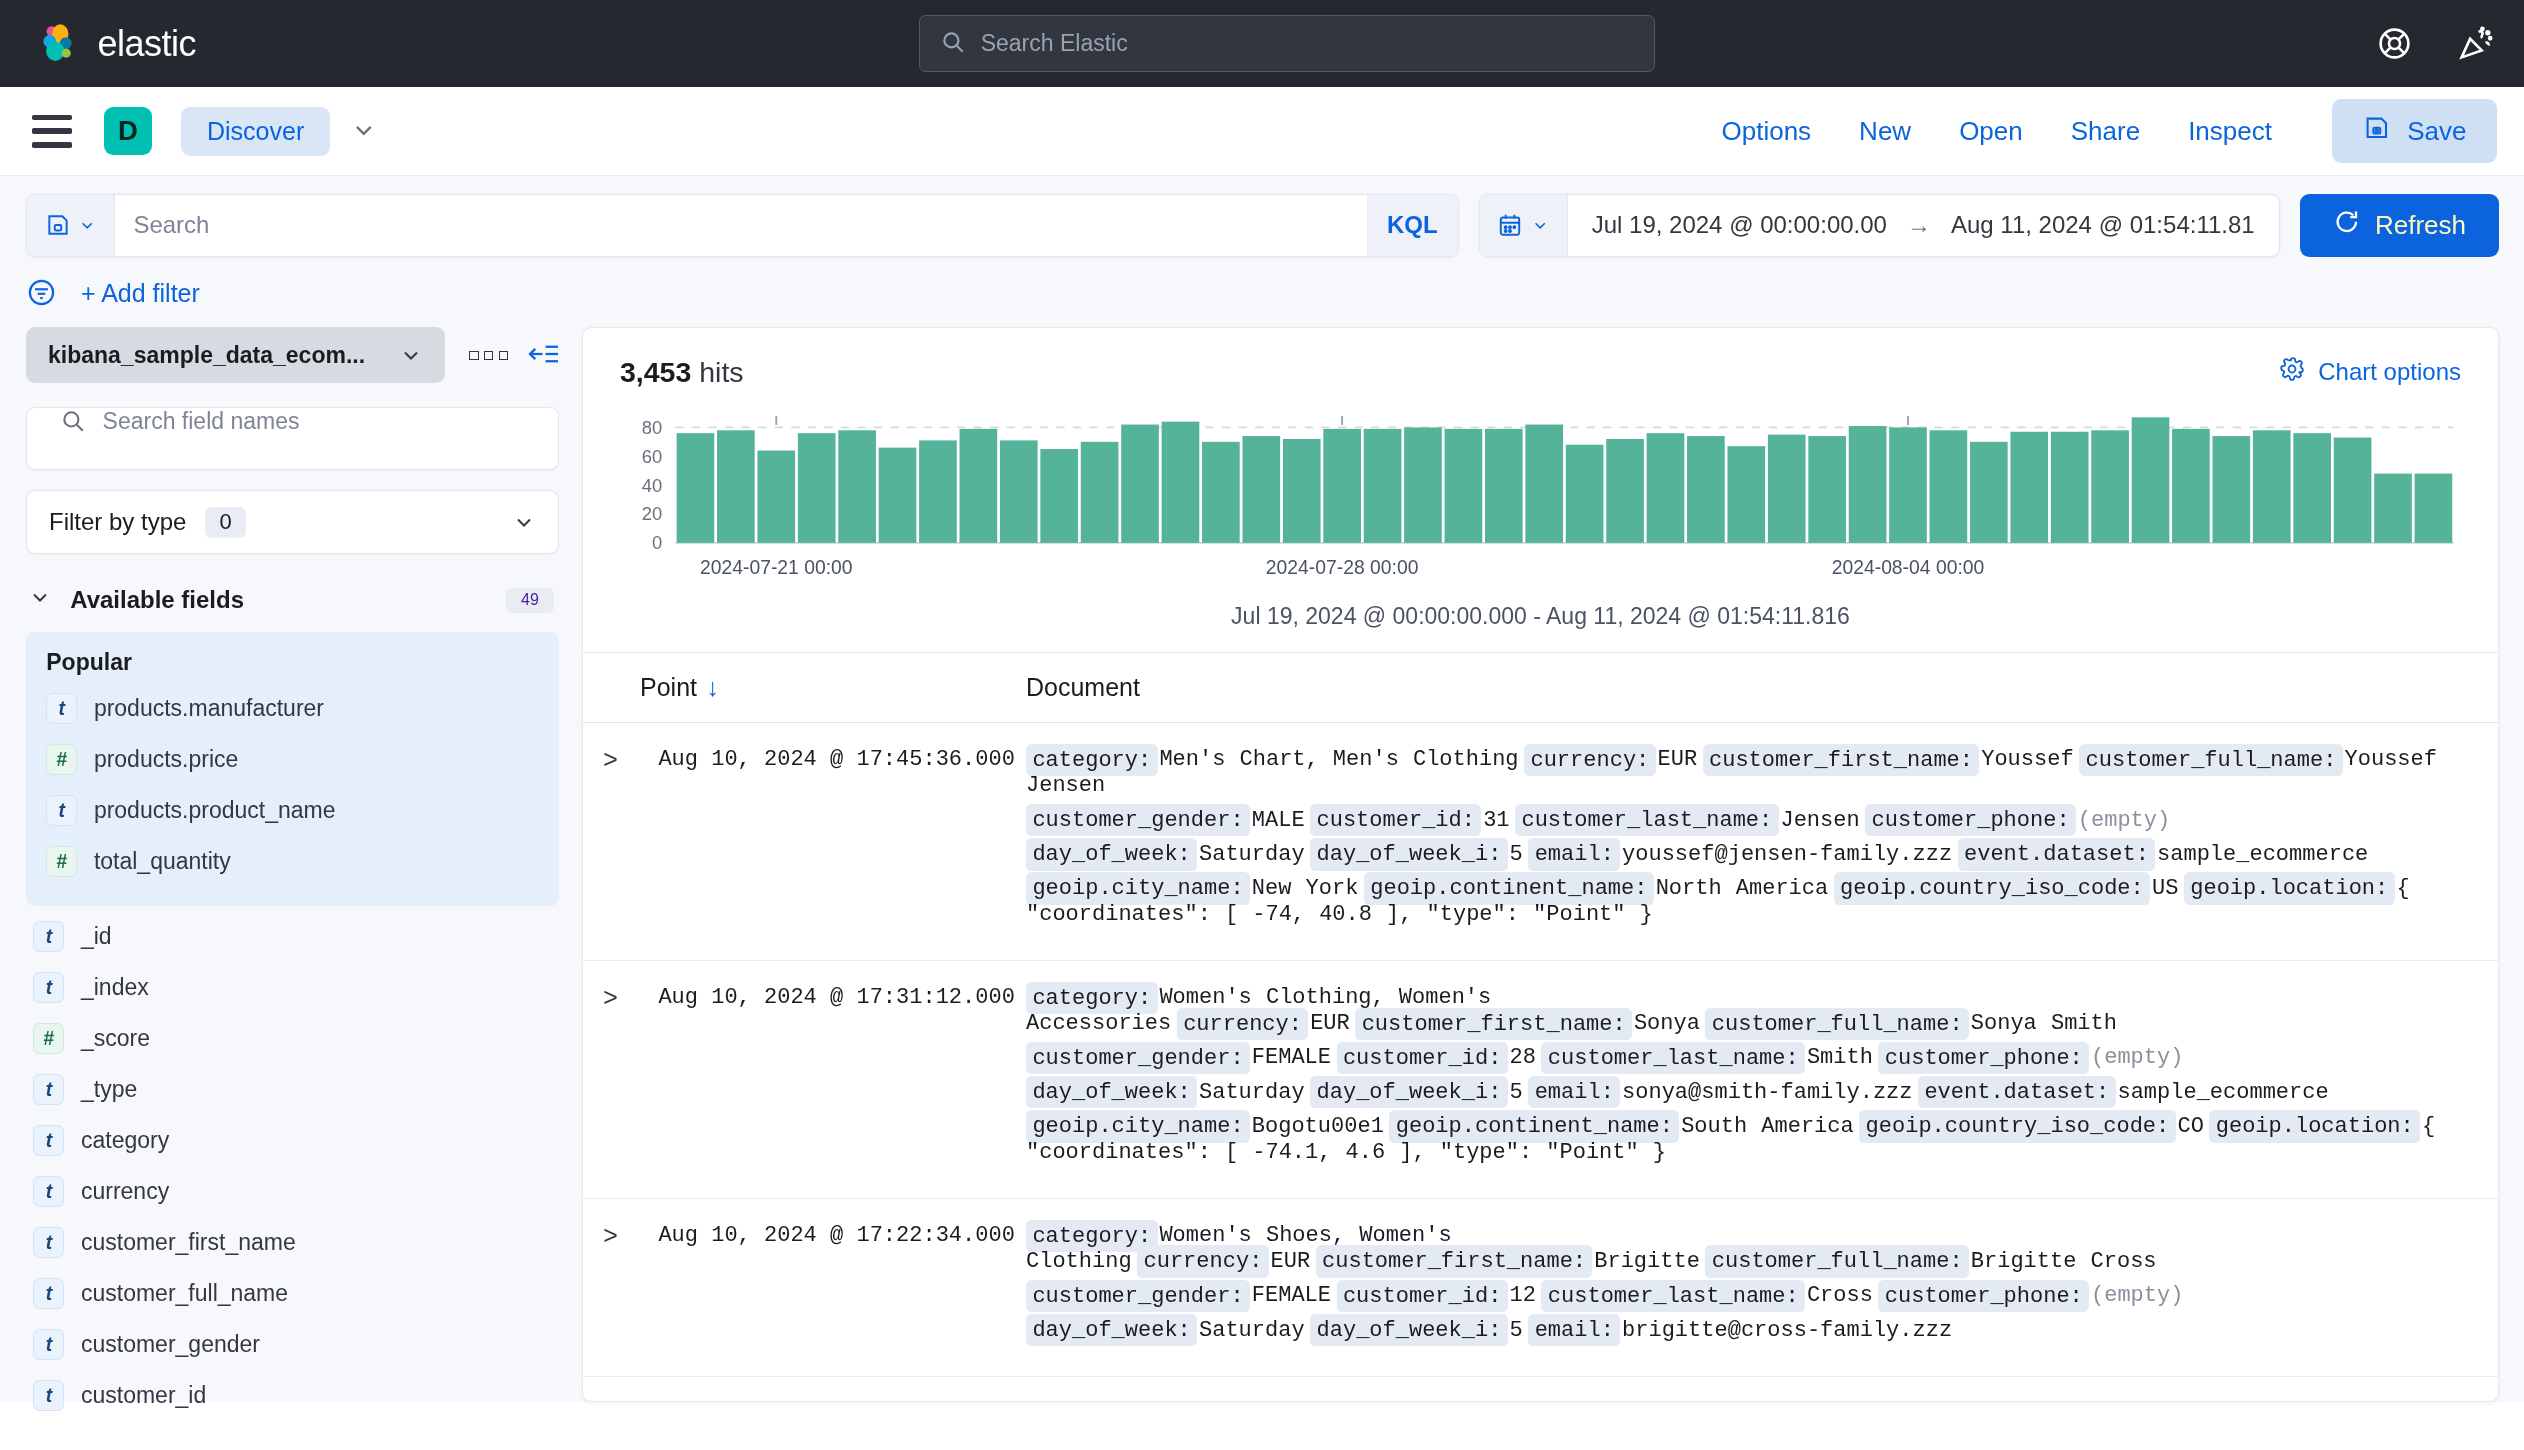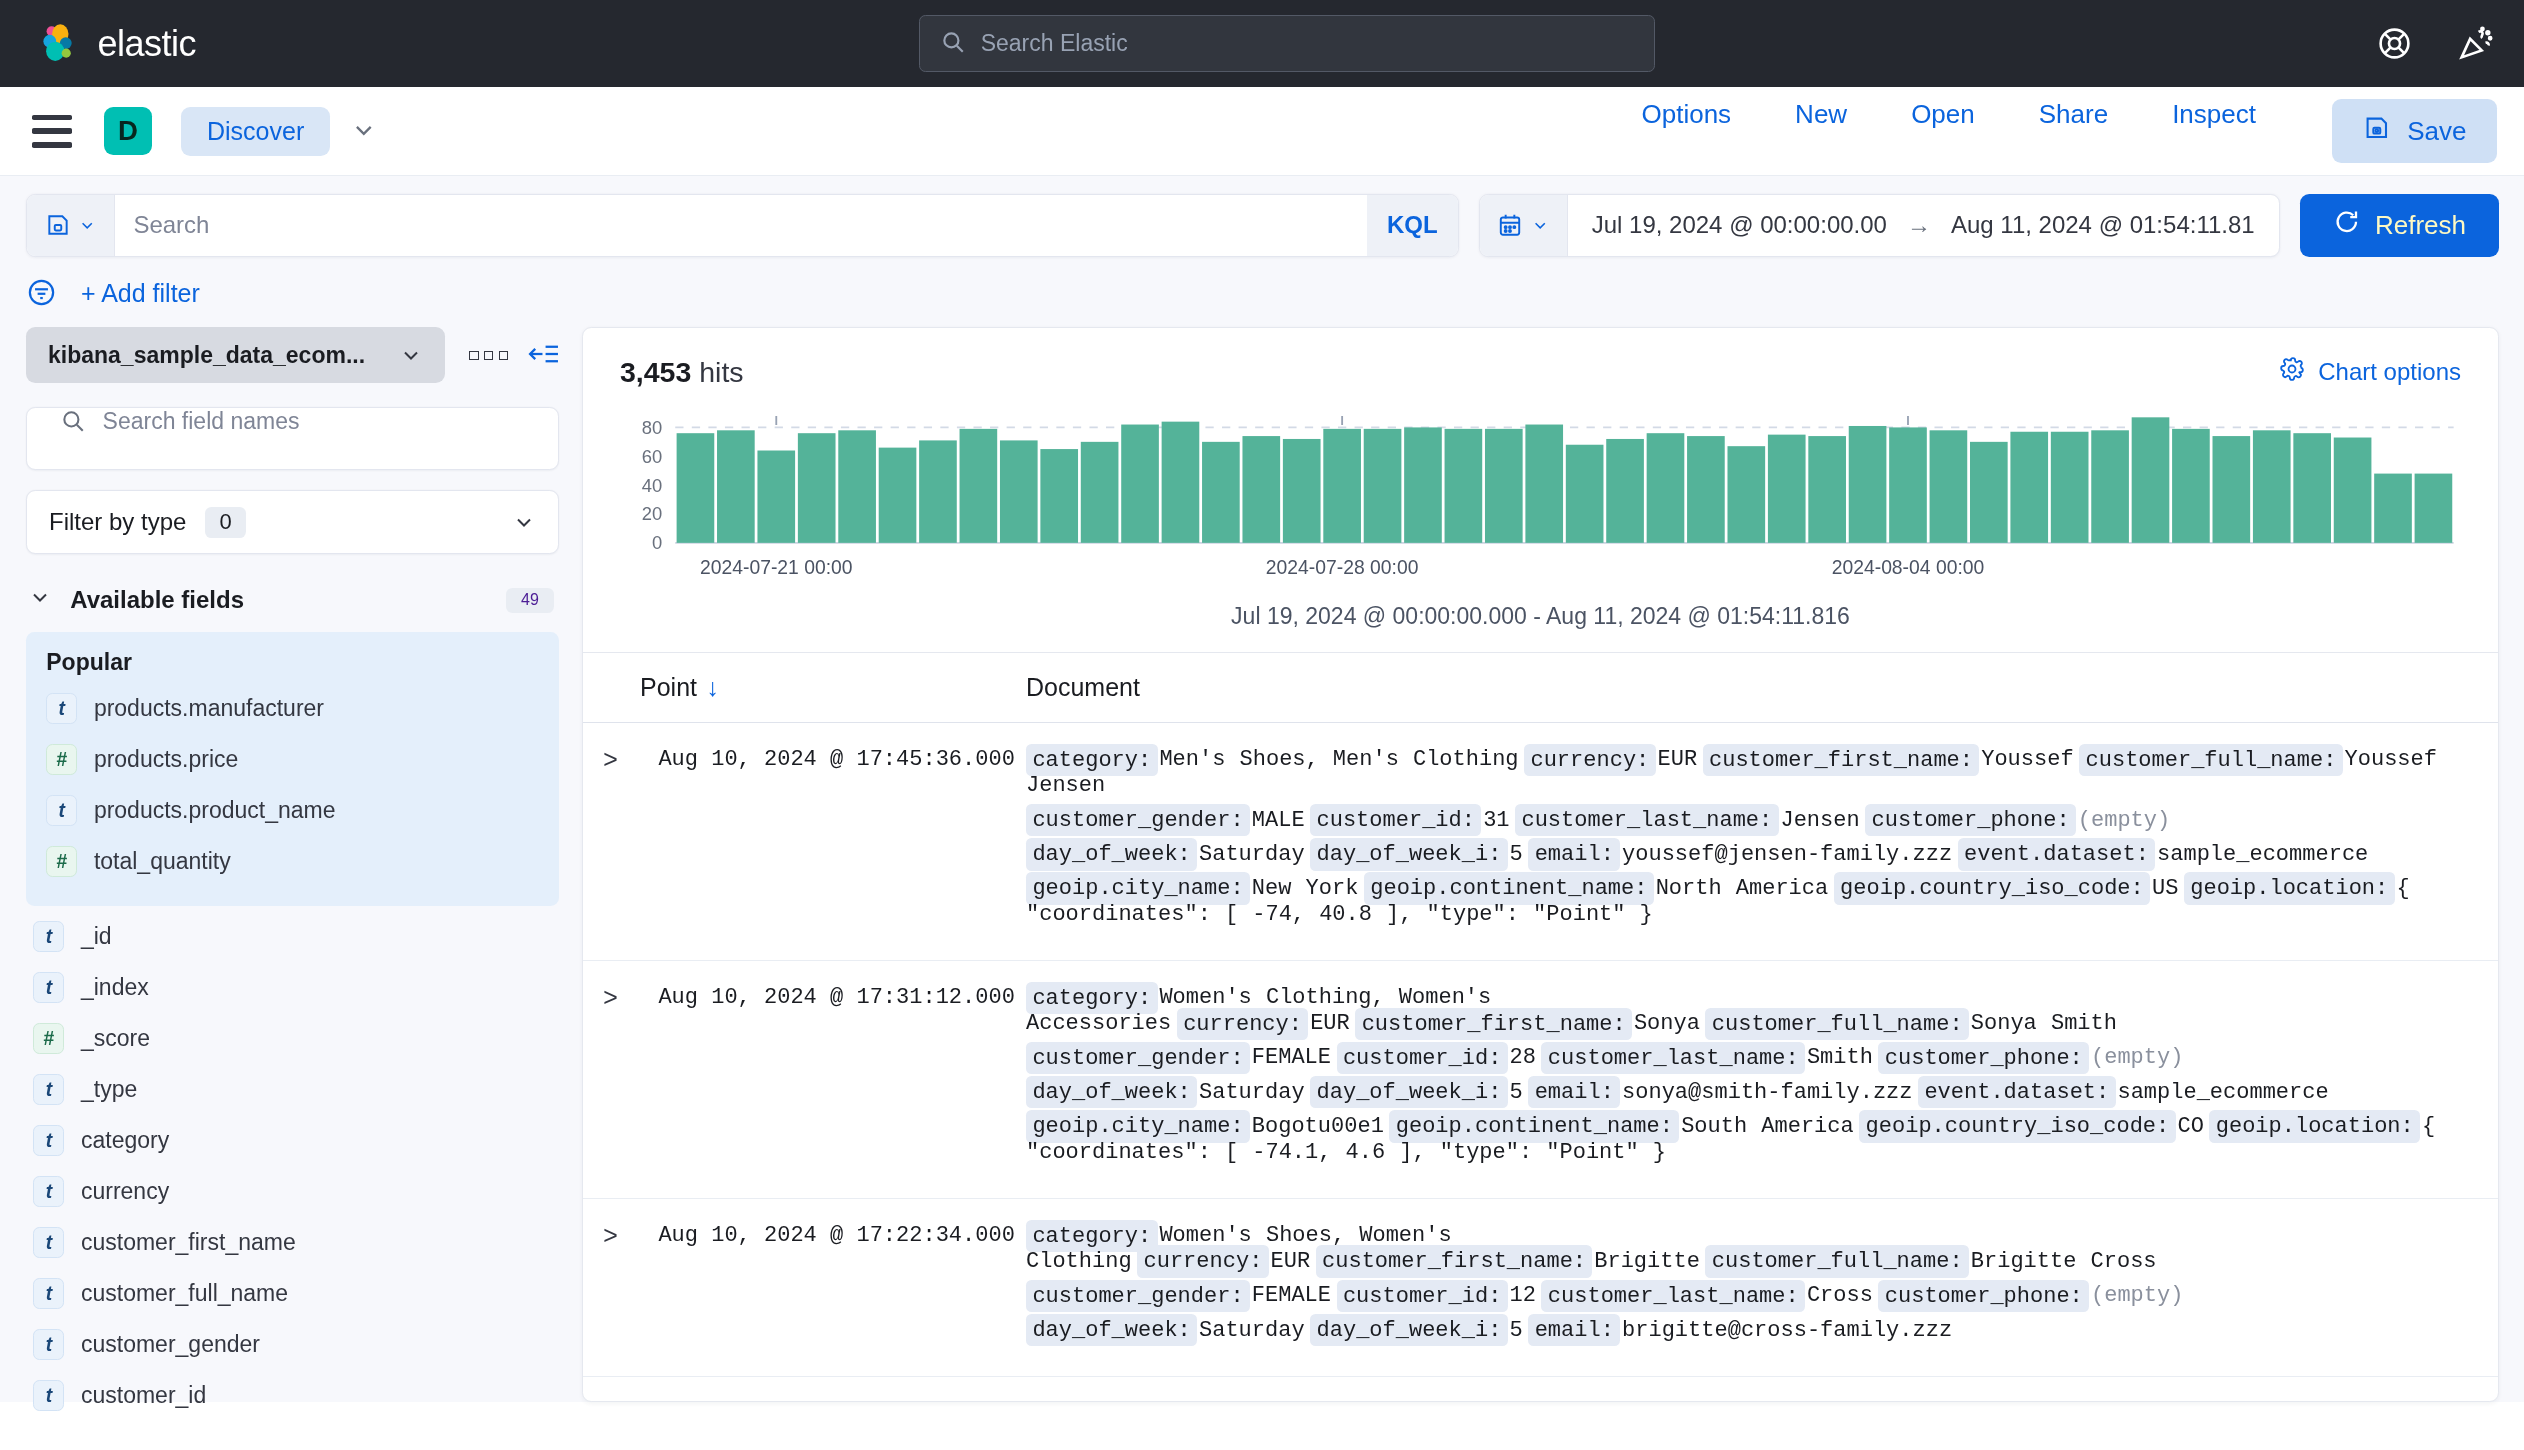--- a/index.html
+++ b/index.html
@@ -41,21 +41,21 @@
     width: 48px; height: 48px; background: #00bfb3; border-radius: 9.2px;
     display: flex; align-items: center; justify-content: center;
     color: #07261e; font-size: 27.6px; font-weight: bold; margin-left: 32px;
   }
   .breadcrumb-pill {
     margin-left: 29px; background: #d9e6f6; border-radius: 9.2px;
     padding: 10px 26px; color: #0b64dd; font-size: 25px; font-weight: 500;
   }
   .bc-chevron { margin-left: 20px; color: #69707d; }
   .nav-actions {
-    position: absolute; right: 27.6px; display: flex; align-items: flex-start; gap: 16px;
+    position: absolute; right: 27.6px; display: flex; align-items: center; gap: 0;
   }
   .nav-link {
     color: #0b64dd; font-size: 26px; font-weight: 500; padding: 0 24px; cursor: pointer;
   }
   .save-btn {
     margin-left: 36px; background: #cfe0f5; border-radius: 9.2px;
     padding: 14.7px 31px; display: flex; align-items: center; gap: 16.6px;
     color: #0b64dd; font-size: 26px; font-weight: 500;
   }
 
@@ -548,21 +548,21 @@
           <span>Point</span>
           <span style="color:#0b64dd;">↓</span>
         </div>
         <div class="col-doc">Document</div>
       </div>
       <div id="doc-rows">
           <div class="doc-row">
             <div class="col-exp"><span class="exp-caret mono">&gt;</span></div>
             <div class="row-time mono">Aug 10, 2024 @ 17:45:36.000</div>
             <div class="row-doc">
-              <div class="doc-line mono"><span class="fkey">category:</span><span class="fval">Men's Shoes, Men's Clothing</span><span class="fkey">currency:</span><span class="fval">EUR</span><span class="fkey">customer_first_name:</span><span class="fval">Youssef</span><span class="fkey">customer_full_name:</span><span class="fval">Youssef Jensen</span></div>
+              <div class="doc-line mono"><span class="fkey">category:</span><span class="fval">Men's Chart, Men's Clothing</span><span class="fkey">currency:</span><span class="fval">EUR</span><span class="fkey">customer_first_name:</span><span class="fval">Youssef</span><span class="fkey">customer_full_name:</span><span class="fval">Youssef Jensen</span></div>
               <div class="doc-line mono"><span class="fkey">customer_gender:</span><span class="fval">MALE</span><span class="fkey">customer_id:</span><span class="fval">31</span><span class="fkey">customer_last_name:</span><span class="fval">Jensen</span><span class="fkey">customer_phone:</span><span class="fval empty">(empty)</span></div>
               <div class="doc-line mono"><span class="fkey">day_of_week:</span><span class="fval">Saturday</span><span class="fkey">day_of_week_i:</span><span class="fval">5</span><span class="fkey">email:</span><span class="fval">youssef@jensen-family.zzz</span><span class="fkey">event.dataset:</span><span class="fval">sample_ecommerce</span></div>
               <div class="doc-line mono"><span class="fkey">geoip.city_name:</span><span class="fval">New York</span><span class="fkey">geoip.continent_name:</span><span class="fval">North America</span><span class="fkey">geoip.country_iso_code:</span><span class="fval">US</span><span class="fkey">geoip.location:</span><span class="fval">{ "coordinates": [ -74, 40.8 ], "type": "Point" }</span></div>
             </div>
           </div>
           <div class="doc-row">
             <div class="col-exp"><span class="exp-caret mono">&gt;</span></div>
             <div class="row-time mono">Aug 10, 2024 @ 17:31:12.000</div>
             <div class="row-doc">
               <div class="doc-line mono"><span class="fkey">category:</span><span class="fval">Women's Clothing, Women's Accessories</span><span class="fkey">currency:</span><span class="fval">EUR</span><span class="fkey">customer_first_name:</span><span class="fval">Sonya</span><span class="fkey">customer_full_name:</span><span class="fval">Sonya Smith</span></div>

